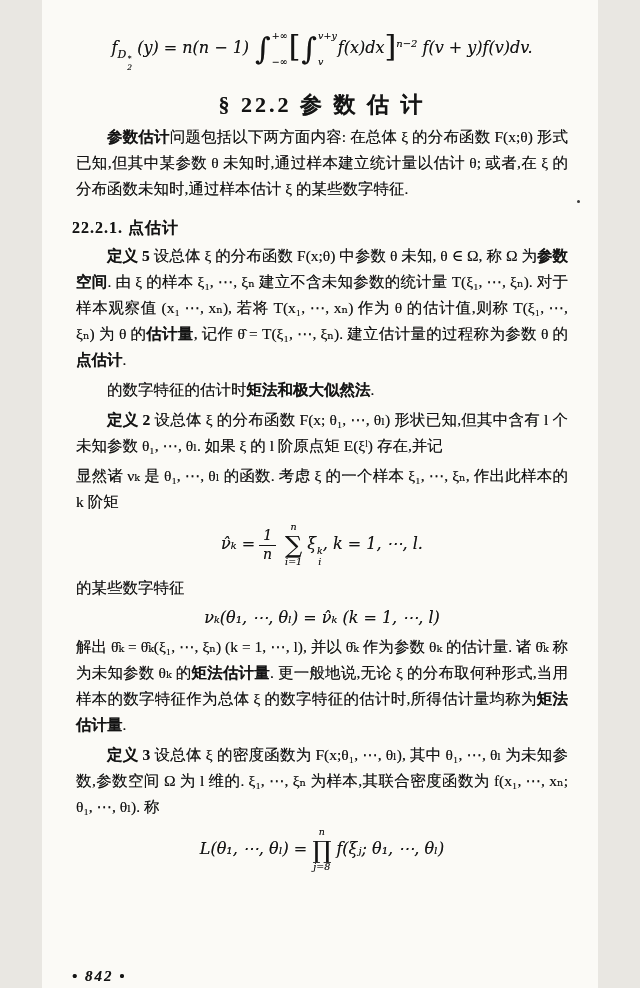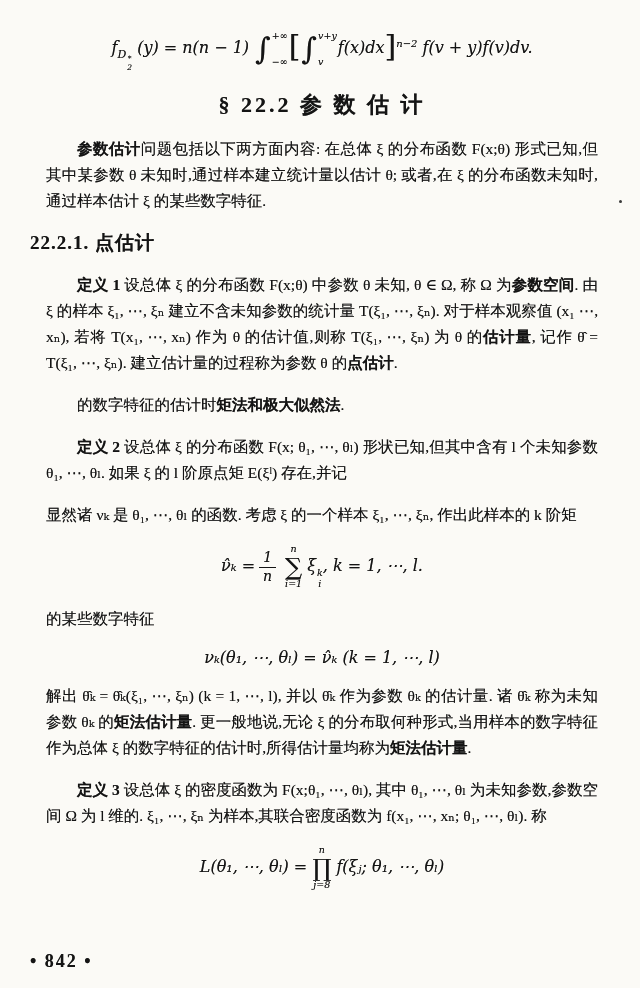--- a/index.html
+++ b/index.html
@@ -1,47 +1,47 @@
 <!DOCTYPE html>
 <html><head>
 <meta charset="utf-8">
 <style>
   html,body{margin:0;padding:0;background:#e9e7e2;}
   .page{
     position:relative;
-    width:640px;height:988px;
+    width:556px;height:988px;
     margin:0 auto;
     background:#fbfaf6;
     color:#141414;
     font-family:"Liberation Serif","DejaVu Serif",serif;
     overflow:hidden;
     box-sizing:border-box;
     padding:14px 26px 0 30px;
   }
   
   .page *{ text-shadow:0 0 .35px rgba(0,0,0,.55); }
 
   .para{
     font-size:15.5px;
     line-height:26px;
     text-align:justify;
-    margin:16px;
+    margin:4px;
   }
   .indent{ text-indent:2em; }
   .bld{ font-weight:700; }
 
   .section-title{
     text-align:center;
     font-size:22px;
     font-weight:700;
     letter-spacing:3px;
     margin:18px 0 2px 0;
   }
   .subsection-title{
-    font-size:19px;
+    font-size:16px;
     font-weight:700;
     margin:16px 0 0 0;
     letter-spacing:1px;
   }
 
   
   .formula{
     text-align:center;
     font-size:16px;
     line-height:1.2;
@@ -84,22 +84,22 @@
     font-size:9.5px; line-height:1.15; vertical-align:-4px; margin-left:1px;
   }
   .substack{ font-size:11px; vertical-align:-5px; }
   .substack .stack{ font-size:7.5px; vertical-align:-3px; }
 
   .bigbr{ font-size:30px; font-style:normal; vertical-align:-3px; }
   sup.expo{ font-size:10px; font-style:italic; }
   sub.lsub{ font-size:10px; font-style:italic; }
 
   .footer{
-    position:absolute; left:30px; bottom:16px;
-    font-size:18px; font-weight:700; letter-spacing:2px;
+    position:absolute; left:30px; bottom:3px;
+    font-size:15px; font-weight:700; letter-spacing:2px;font-style:italic;
   }
   .artifact-dot{
     position:absolute; width:3px; height:3px; background:#3a3a3a;
     border-radius:50%; right:18px; top:200px;
   }
 </style>
 </head>
 <body>
 
 <div class="page">
@@ -125,21 +125,21 @@
       </span><span>f(x)dx</span><span class="bigbr">]</span><sup class="expo">n−2</sup>
     <span>f(v + y)f(v)dv.</span>
   </div>
 
   <h1 class="section-title">§ 22.2  参 数 估 计</h1>
 
   <p class="para indent"><span class="bld">参数估计</span><span>问题包括以下两方面内容: 在总体 ξ 的分布函数 F(x;θ) 形式已知,但其中某参数 θ 未知时,通过样本建立统计量以估计 θ; 或者,在 ξ 的分布函数未知时,通过样本估计 ξ 的某些数字特征.</span></p>
 
   <h2 class="subsection-title">22.2.1. 点估计</h2>
 
-  <p class="para indent"><span class="bld">定义 1</span><span>  设总体 ξ 的分布函数 F(x;θ) 中参数 θ 未知, θ ∈ Ω, 称 Ω 为</span><span class="bld">参数空间</span><span>. 由 ξ 的样本 ξ₁, ⋯, ξₙ 建立不含未知参数的统计量 T(ξ₁, ⋯, ξₙ). 对于样本观察值 (x₁ ⋯, xₙ), 若将 T(x₁, ⋯, xₙ) 作为 θ 的估计值,则称 T(ξ₁, ⋯, ξₙ) 为 θ 的</span><span class="bld">估计量</span><span>, 记作 θ̂ = T(ξ₁, ⋯, ξₙ).  建立估计量的过程称为参数 θ 的</span><span class="bld">点估计</span><span>.</span></p>
+  <p class="para indent"><span class="bld">定义 5</span><span>  设总体 ξ 的分布函数 F(x;θ) 中参数 θ 未知, θ ∈ Ω, 称 Ω 为</span><span class="bld">参数空间</span><span>. 由 ξ 的样本 ξ₁, ⋯, ξₙ 建立不含未知参数的统计量 T(ξ₁, ⋯, ξₙ). 对于样本观察值 (x₁ ⋯, xₙ), 若将 T(x₁, ⋯, xₙ) 作为 θ 的估计值,则称 T(ξ₁, ⋯, ξₙ) 为 θ 的</span><span class="bld">估计量</span><span>, 记作 θ̂ = T(ξ₁, ⋯, ξₙ).  建立估计量的过程称为参数 θ 的</span><span class="bld">点估计</span><span>.</span></p>
 
   <p class="para indent"><span>的数字特征的估计时</span><span class="bld">矩法和极大似然法</span><span>.</span></p>
 
   <p class="para indent"><span class="bld">定义 2</span><span>  设总体 ξ 的分布函数 F(x; θ₁, ⋯, θₗ) 形状已知,但其中含有 l 个未知参数 θ₁, ⋯, θₗ. 如果 ξ 的 l 阶原点矩 E(ξˡ) 存在,并记</span></p>
 
 
   <p class="para">显然诸 νₖ 是 θ₁, ⋯, θₗ 的函数.  考虑 ξ 的一个样本 ξ₁, ⋯, ξₙ, 作出此样本的 k 阶矩</p>
 
   <div class="formula math">
     <span>ν̂ₖ =</span><span class="frac">

